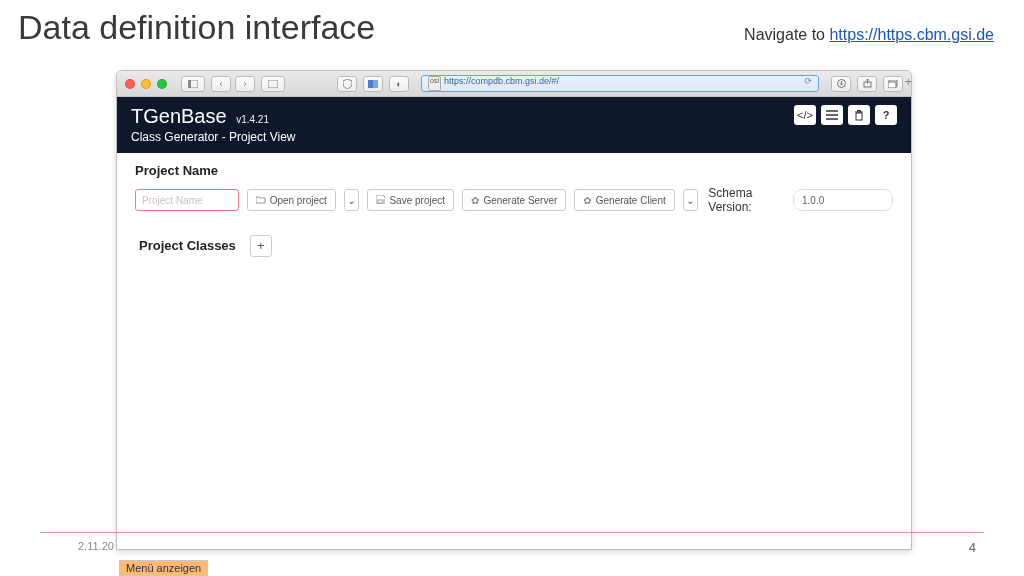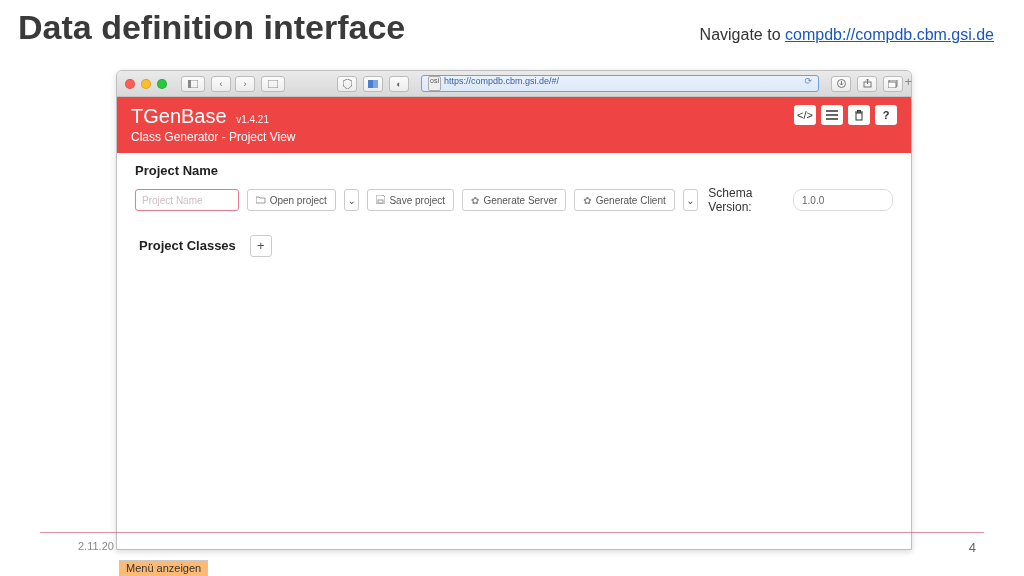--- a/index.html
+++ b/index.html
@@ -9,21 +9,21 @@
     width: 1024px;
     height: 576px;
     position: relative;
     overflow: hidden;
     color: #333;
   }
   .slide-title {
     position: absolute;
     top: 8px; left: 18px;
     font-size: 34px;
-    font-weight: 700;
+    font-weight: 400;
     color: #3a3a3a;
   }
   .nav-label {
     position: absolute;
     top: 26px; right: 30px;
     font-size: 16px;
     color: #333;
   }
   .nav-label a { color: #1a55c4; text-decoration: underline; }
   .browser {
@@ -71,21 +71,21 @@
     padding:0 1px 0 1px; line-height:8px;
   }
   .urlbar .url{
     font-size:9px; color:#3a5fa1;
     white-space:nowrap;
   }
   .urlbar .refresh{
     margin-left:auto; font-size:9px; color:#6a88b7;
   }
   .app-header{
-    background:#ef4444;
+    background:#0f172a;
     color:#fff;
     padding:8px 14px 9px 14px;
     display:flex; align-items:flex-start;
   }
   .app-header .ttl-block{ display:flex; flex-direction:column; }
   .app-title{ font-size:20px; font-weight:400; line-height:1.1; }
   .app-title .ver{ font-size:10px; font-weight:400; margin-left:4px; opacity:0.95; }
   .app-sub{ font-size:12px; font-weight:300; margin-top:3px; }
   .hdr-icons{ margin-left:auto; display:flex; gap:5px; }
   .hdr-icon{
@@ -157,21 +157,21 @@
     border:1px solid #c8c8c8;
     padding:1px 6px;
     color:#333;
   }
 </style>
 </head>
 <body>
 
 <div class="slide-title">Data definition interface</div>
 <div class="nav-label">
-  <span>Navigate to </span><a href="#">compdb://compdb.cbm.gsi.de</a>
+  <span>Navigate to </span><a href="#">https://https.cbm.gsi.de</a>
 </div>
 
 <div class="browser">
   <div class="titlebar">
     <span class="tl-dot dot-red"></span>
     <span class="tl-dot dot-yellow"></span>
     <span class="tl-dot dot-green"></span>
     <div class="tl-group" style="margin-left:8px">
       <div class="tl-btn">
         <svg width="10" height="8" viewBox="0 0 10 8">

